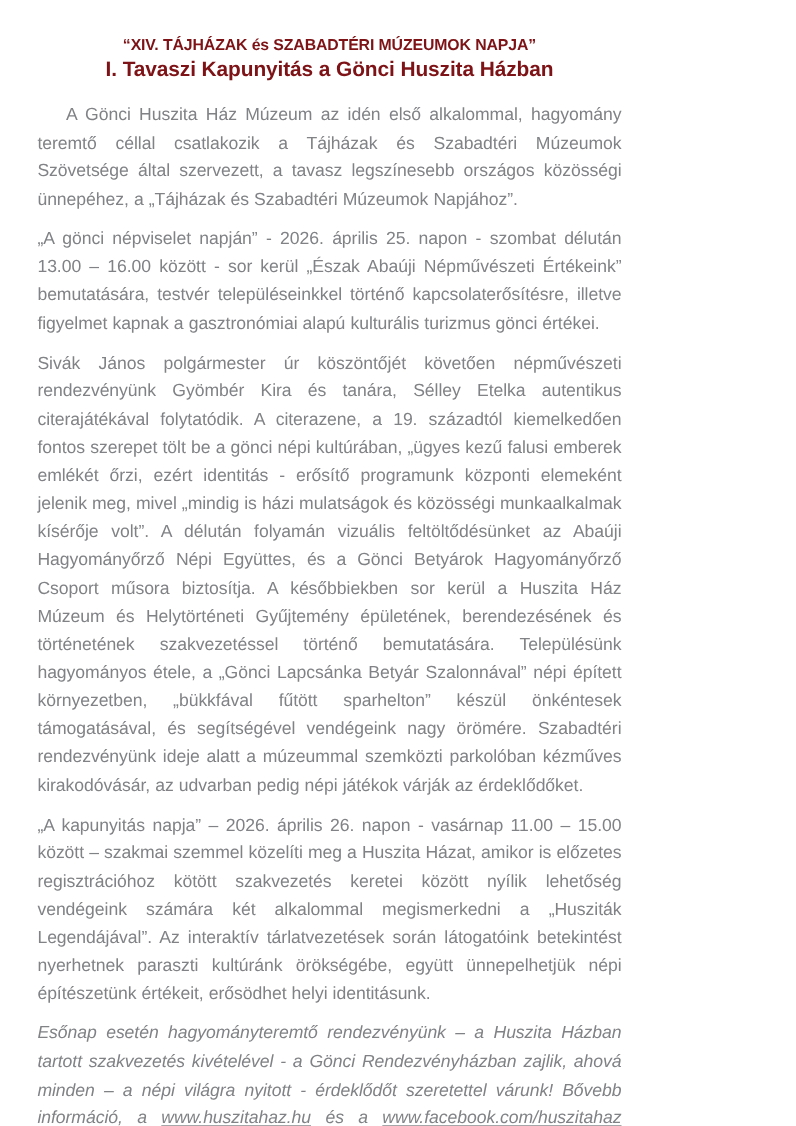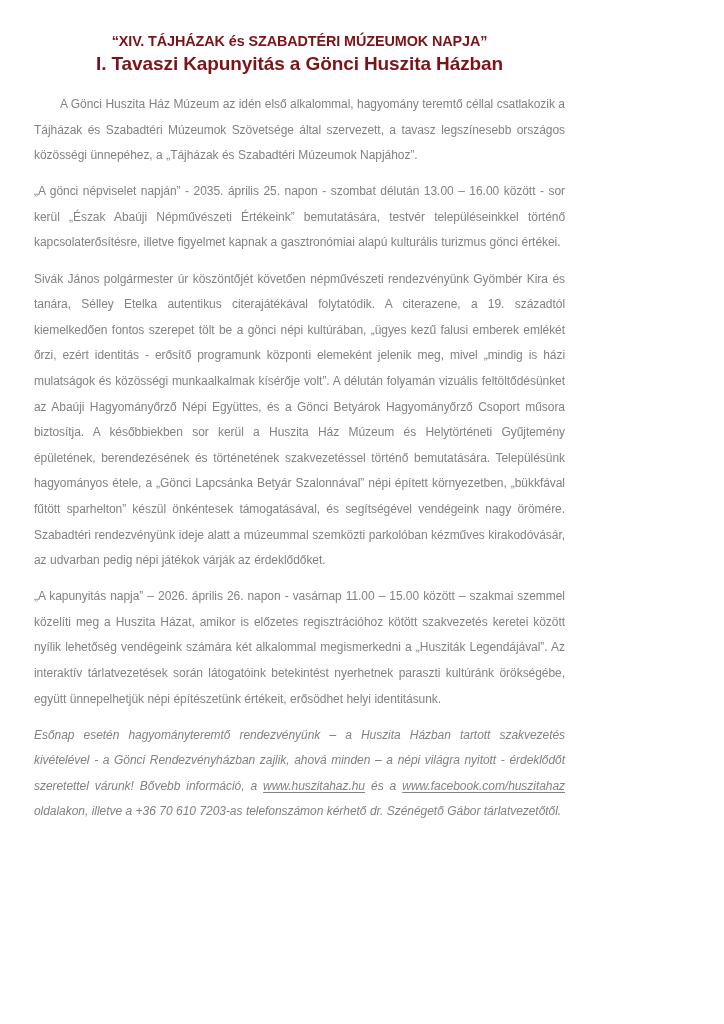--- a/index.html
+++ b/index.html
@@ -36,21 +36,21 @@
     line-height: 21.5px;
     letter-spacing: -0.1px;
     white-space: nowrap;
   }
   .title-line.l1 { font-size: 14.4px; }
   .title-line.l2 { font-size: 19px; }
   .title-line.l3 { font-size: 14.4px; }
 
   .body-text p {
     color: #808285;
-    font-size: 12px;
+    font-size: 16px;
     line-height: 25.6px;
     text-align: justify;
     text-justify: inter-word;
     margin: 0 0 10.5px 0;
     letter-spacing: -0.05px;
     word-spacing: 0.2px;
   }
   .body-text p.indent {
     text-indent: 26px;
   }
@@ -79,21 +79,21 @@
 
   <div class="title-block">
     <div class="title-line l1">“XIV. TÁJHÁZAK és SZABADTÉRI MÚZEUMOK NAPJA”</div>
     <div class="title-line l2">I. Tavaszi Kapunyitás a Gönci Huszita Házban</div>
   </div>
 
   <div class="body-text">
 
     <p class="p1 indent">A Gönci Huszita Ház Múzeum az idén első alkalommal, hagyomány teremtő céllal csatlakozik a Tájházak és Szabadtéri Múzeumok Szövetsége által szervezett, a tavasz legszínesebb országos közösségi ünnepéhez, a „Tájházak és Szabadtéri Múzeumok Napjához”.</p>
 
-    <p class="p2">„A gönci népviselet napján” - 2035. április 25. napon - szombat délután 13.00 – 16.00 között - sor kerül „Észak Abaúji Népművészeti Értékeink” bemutatására, testvér településeinkkel történő kapcsolaterősítésre, illetve figyelmet kapnak a gasztronómiai alapú kulturális turizmus gönci értékei.</p>
+    <p class="p2">„A gönci népviselet napján” - 2026. április 25. napon - szombat délután 13.00 – 16.00 között - sor kerül „Észak Abaúji Népművészeti Értékeink” bemutatására, testvér településeinkkel történő kapcsolaterősítésre, illetve figyelmet kapnak a gasztronómiai alapú kulturális turizmus gönci értékei.</p>
 
     <p class="p3">Sivák János polgármester úr köszöntőjét követően népművészeti rendezvényünk Gyömbér Kira és tanára, Sélley Etelka autentikus citerajátékával folytatódik. A citerazene, a 19. századtól kiemelkedően fontos szerepet tölt be a gönci népi kultúrában, „ügyes kezű falusi emberek emlékét őrzi, ezért identitás - erősítő programunk központi elemeként jelenik meg, mivel „mindig is házi mulatságok és közösségi munkaalkalmak kísérője volt”. A délután folyamán vizuális feltöltődésünket az Abaúji Hagyományőrző Népi Együttes, és a Gönci Betyárok Hagyományőrző Csoport műsora biztosítja. A későbbiekben sor kerül a Huszita Ház Múzeum és Helytörténeti Gyűjtemény épületének, berendezésének és történetének szakvezetéssel történő bemutatására. Településünk hagyományos étele, a „Gönci Lapcsánka Betyár Szalonnával” népi épített környezetben, „bükkfával fűtött sparhelton” készül önkéntesek támogatásával, és segítségével vendégeink nagy örömére. Szabadtéri rendezvényünk ideje alatt a múzeummal szemközti parkolóban kézműves kirakodóvásár, az udvarban pedig népi játékok várják az érdeklődőket.</p>
 
     <p class="p4">„A kapunyitás napja” – 2026. április 26. napon - vasárnap 11.00 – 15.00 között – szakmai szemmel közelíti meg a Huszita Házat, amikor is előzetes regisztrációhoz kötött szakvezetés keretei között nyílik lehetőség vendégeink számára két alkalommal megismerkedni a „Husziták Legendájával”. Az interaktív tárlatvezetések során látogatóink betekintést nyerhetnek paraszti kultúránk örökségébe, együtt ünnepelhetjük népi építészetünk értékeit, erősödhet helyi identitásunk.</p>
 
     <p class="p5"><span>Esőnap esetén hagyományteremtő rendezvényünk – a Huszita Házban tartott szakvezetés kivételével - a Gönci Rendezvényházban zajlik, ahová minden – a népi világra nyitott - érdeklődőt szeretettel várunk! Bővebb információ, a </span><a class="doclink" href="#">www.huszitahaz.hu</a><span> és a </span><a class="doclink" href="#">www.facebook.com/huszitahaz</a><span> oldalakon, illetve a +36 70 610 7203-as telefonszámon kérhető dr. Szénégető Gábor tárlatvezetőtől.</span></p>
 
   </div>
 </div>
 

